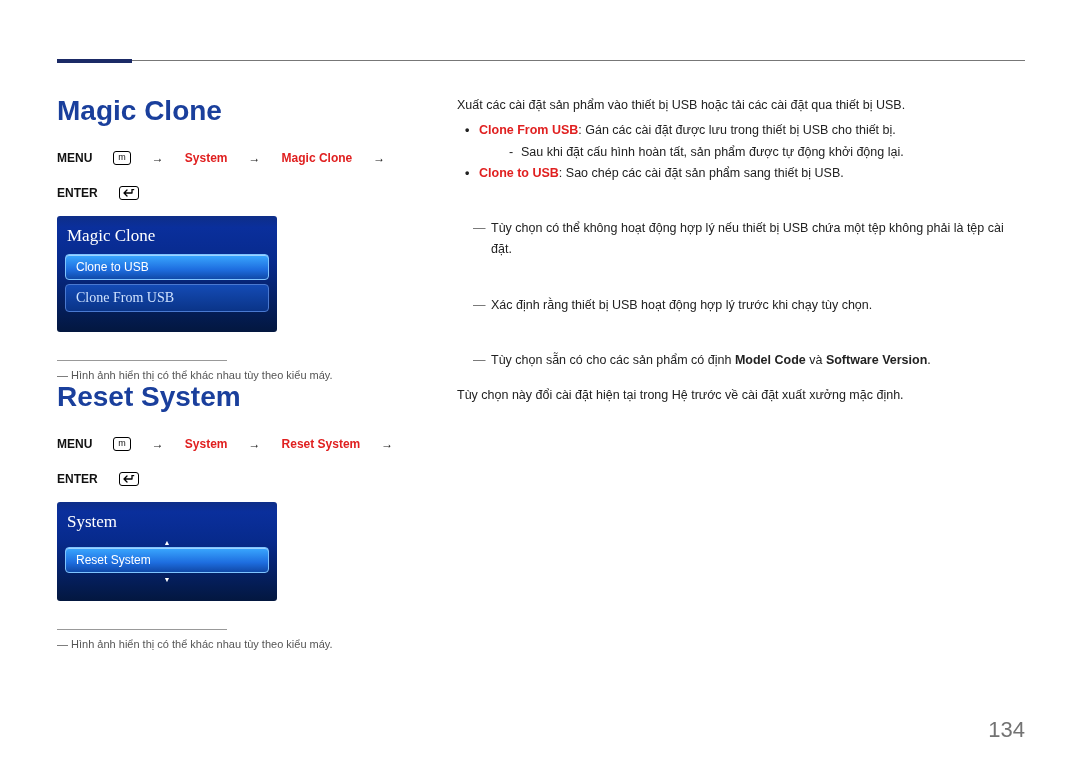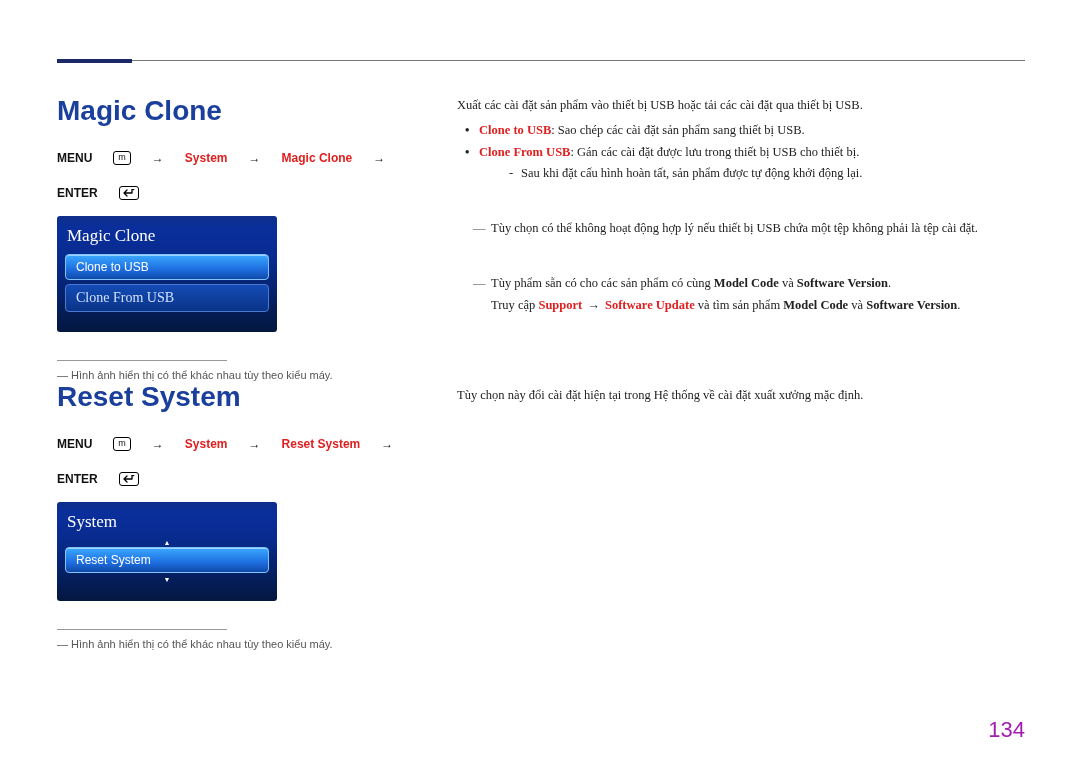--- a/index.html
+++ b/index.html
@@ -2,21 +2,21 @@
 <html><head>
 <meta charset="utf-8">
 <style>
   * { box-sizing: border-box; margin: 0; padding: 0; }
   html, body { width: 1080px; height: 763px; background: #fff; font-family: Arial, "Helvetica Neue", sans-serif; color: #222; }
   .page { position: relative; width: 1080px; height: 763px; padding: 60px 55px 29px 57px; }
   .topbar { position: absolute; top: 60px; left: 57px; right: 55px; height: 3px; border-top: 1px solid #777; }
   .topbar::before { content: ""; position: absolute; left: 0; top: -2px; width: 75px; height: 4px; background: #1b2a66; }
   .content { position: absolute; top: 95px; left: 57px; right: 55px; }
   .left-col { width: 380px; float: left; }
-  .right-col { margin-left: 400px; padding-top: 0; font-family: Liberation Serif, serif; }
+  .right-col { margin-left: 400px; padding-top: 0; }
 
   h1.section-title { color: #1a3f9c; font-size: 28px; font-weight: bold; margin-bottom: 24px; }
   .nav-path { font-size: 12px; font-weight: bold; color: #111; margin-bottom: 16px; display: flex; align-items: center; flex-wrap: wrap; gap: 21px; }
   .nav-path .arrow { color: #111; }
   .nav-path .red { color: #e02020; }
   .nav-path .iconbox { display: inline-block; border: 1.5px solid #000; border-radius: 3px; font-size: 9px; padding: 0 4px; height: 14px; line-height: 11px; vertical-align: middle; font-weight: normal; }
   .nav-path .enter-icon { display: inline-flex; align-items: center; justify-content: center; border: 1.5px solid #000; border-radius: 3px; width: 20px; height: 14px; }
   .nav-path .enter-icon svg { width: 12px; height: 8px; }
 
   .tv-box { width: 220px; border-radius: 3px; background: linear-gradient(180deg,#0e2e88 0%,#0a2f9c 10%,#072a8c 40%,#03173f 100%); padding: 8px 8px 16px 8px; margin-bottom: 28px; }
@@ -39,21 +39,21 @@
   .right-col ul.dash > li::before { content: "-"; position: absolute; left: 30px; }
   .right-col ul.long-dash > li { font-size: 12.5px; line-height: 1.7; padding-left: 34px; position: relative; margin-bottom: 2px; margin-top: 34px; }
   .right-col ul.long-dash > li::before { content: "―"; position: absolute; left: 16px; color:#666; }
   .right-col .red { color: #e02020; font-weight: bold; }
   .right-col .bold { font-weight: bold; }
   .nav-inline .arrow { padding: 0 2px; }
 
   .section2 { clear: both; }
   .section2 .right-col { padding-top: 4px; }
 
-  .page-number { position: absolute; right: 55px; bottom: 20px; font-size: 22px; color: #a21caf; text-align: right; }
+  .page-number { position: absolute; right: 55px; bottom: 20px; font-size: 22px; color: #737373; text-align: right; }
   .clearfix::after { content:""; display:block; clear:both; }
 </style>
 </head>
 <body>
 
 <div class="page">
   <div class="topbar"></div>
 
   <div class="content">
 
@@ -85,36 +85,34 @@
         </div>
 
         <hr class="hr-short">
         <div class="note">Hình ảnh hiển thị có thể khác nhau tùy theo kiểu máy.</div>
       </div>
 
       <div class="right-col">
         <p>Xuất các cài đặt sản phẩm vào thiết bị USB hoặc tải các cài đặt qua thiết bị USB.</p>
         <ul class="bullet">
           <li>
-            <span class="red">Clone to USB</span><span>: Sao chép các cài đặt sản phẩm sang thiết bị USB.</span>
-          </li>
-          <li>
             <span class="red">Clone From USB</span><span>: Gán các cài đặt được lưu trong thiết bị USB cho thiết bị.</span>
             <ul class="dash">
               <li>Sau khi đặt cấu hình hoàn tất, sản phẩm được tự động khởi động lại.</li>
             </ul>
           </li>
+          <li>
+            <span class="red">Clone to USB</span><span>: Sao chép các cài đặt sản phẩm sang thiết bị USB.</span>
+          </li>
         </ul>
         <ul class="long-dash">
           <li>Tùy chọn có thể không hoạt động hợp lý nếu thiết bị USB chứa một tệp không phải là tệp cài đặt.</li>
+          <li>Xác định rằng thiết bị USB hoạt động hợp lý trước khi chạy tùy chọn.</li>
           <li>
-            <span>Tùy phẩm sẵn có cho các sản phẩm có cùng </span><span class="bold">Model Code</span><span> và </span><span class="bold">Software Version</span><span>.</span>
-            <div class="nav-inline" style="font-size:12.5px; line-height:1.7;">
-              <span>Truy cập </span><span class="red">Support</span><span class="arrow"> → </span><span class="red">Software Update</span><span> và tìm sản phẩm </span><span class="bold">Model Code</span><span> và </span><span class="bold">Software Version</span><span>.</span>
-            </div>
+            <span>Tùy chọn sẵn có cho các sản phẩm có định </span><span class="bold">Model Code</span><span> và </span><span class="bold">Software Version</span><span>.</span>
           </li>
         </ul>
       </div>
     </div>
 
     <div class="section2 clearfix">
       <div class="left-col">
         <h1 class="section-title">Reset System</h1>
 
         <div class="nav-path">
@@ -141,20 +139,20 @@
             <span class="label">Reset System</span>
           </div>
           <div style="text-align:center; color:#fff; font-size:7px; line-height:6px; margin-top:1px;">▼</div>
         </div>
 
         <hr class="hr-short">
         <div class="note">Hình ảnh hiển thị có thể khác nhau tùy theo kiểu máy.</div>
       </div>
 
       <div class="right-col">
-        <p>Tùy chọn này đổi cài đặt hiện tại trong Hệ thống về cài đặt xuất xưởng mặc định.</p>
+        <p>Tùy chọn này đổi cài đặt hiện tại trong Hệ trước về cài đặt xuất xưởng mặc định.</p>
       </div>
     </div>
 
   </div>
 
   <div class="page-number">134</div>
 </div>
 
 </body></html>

